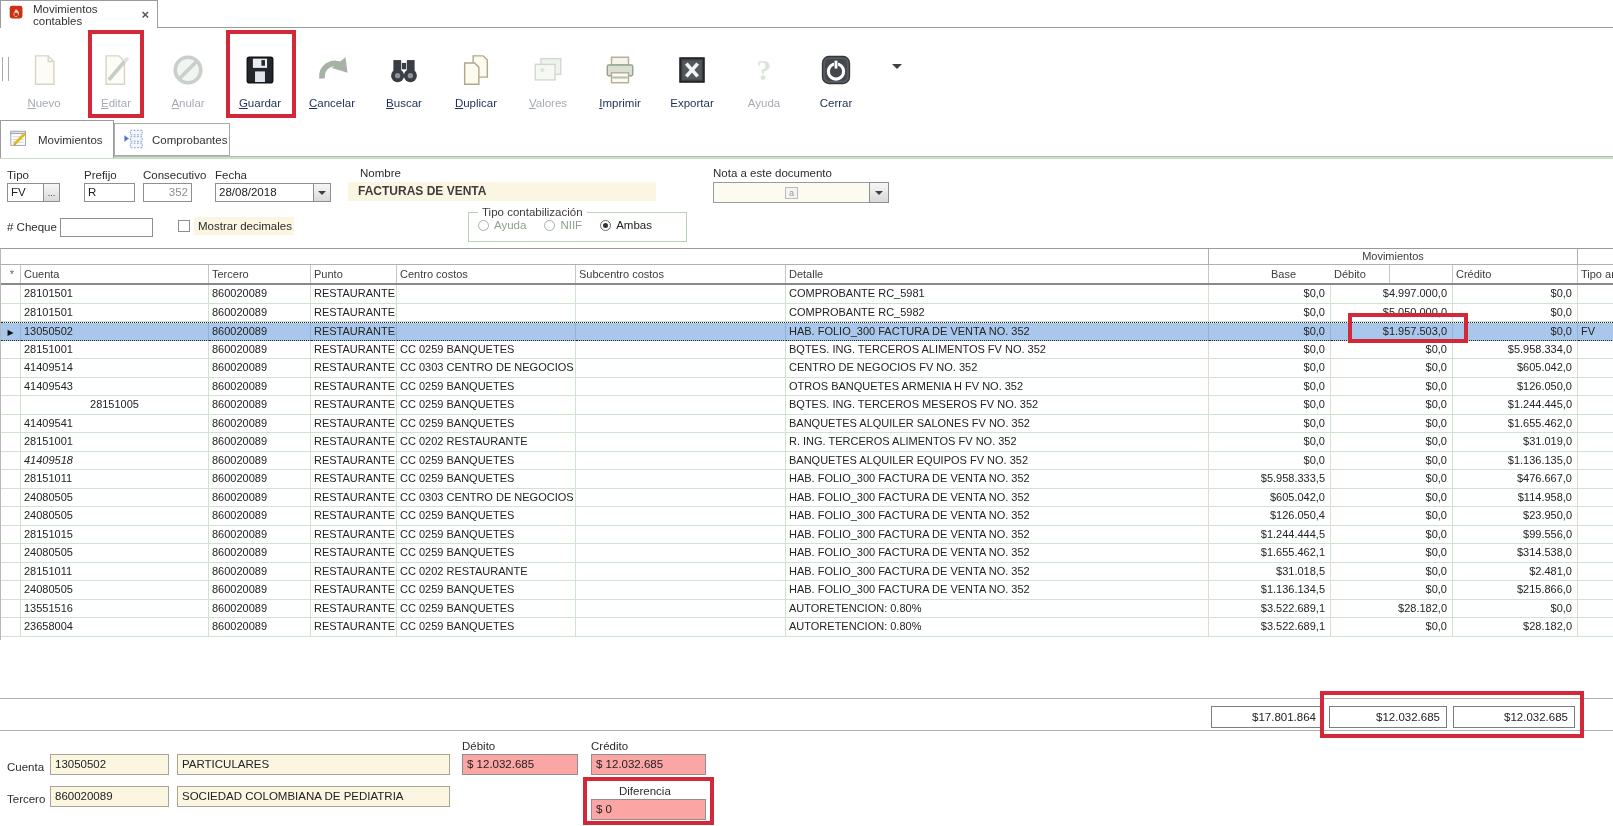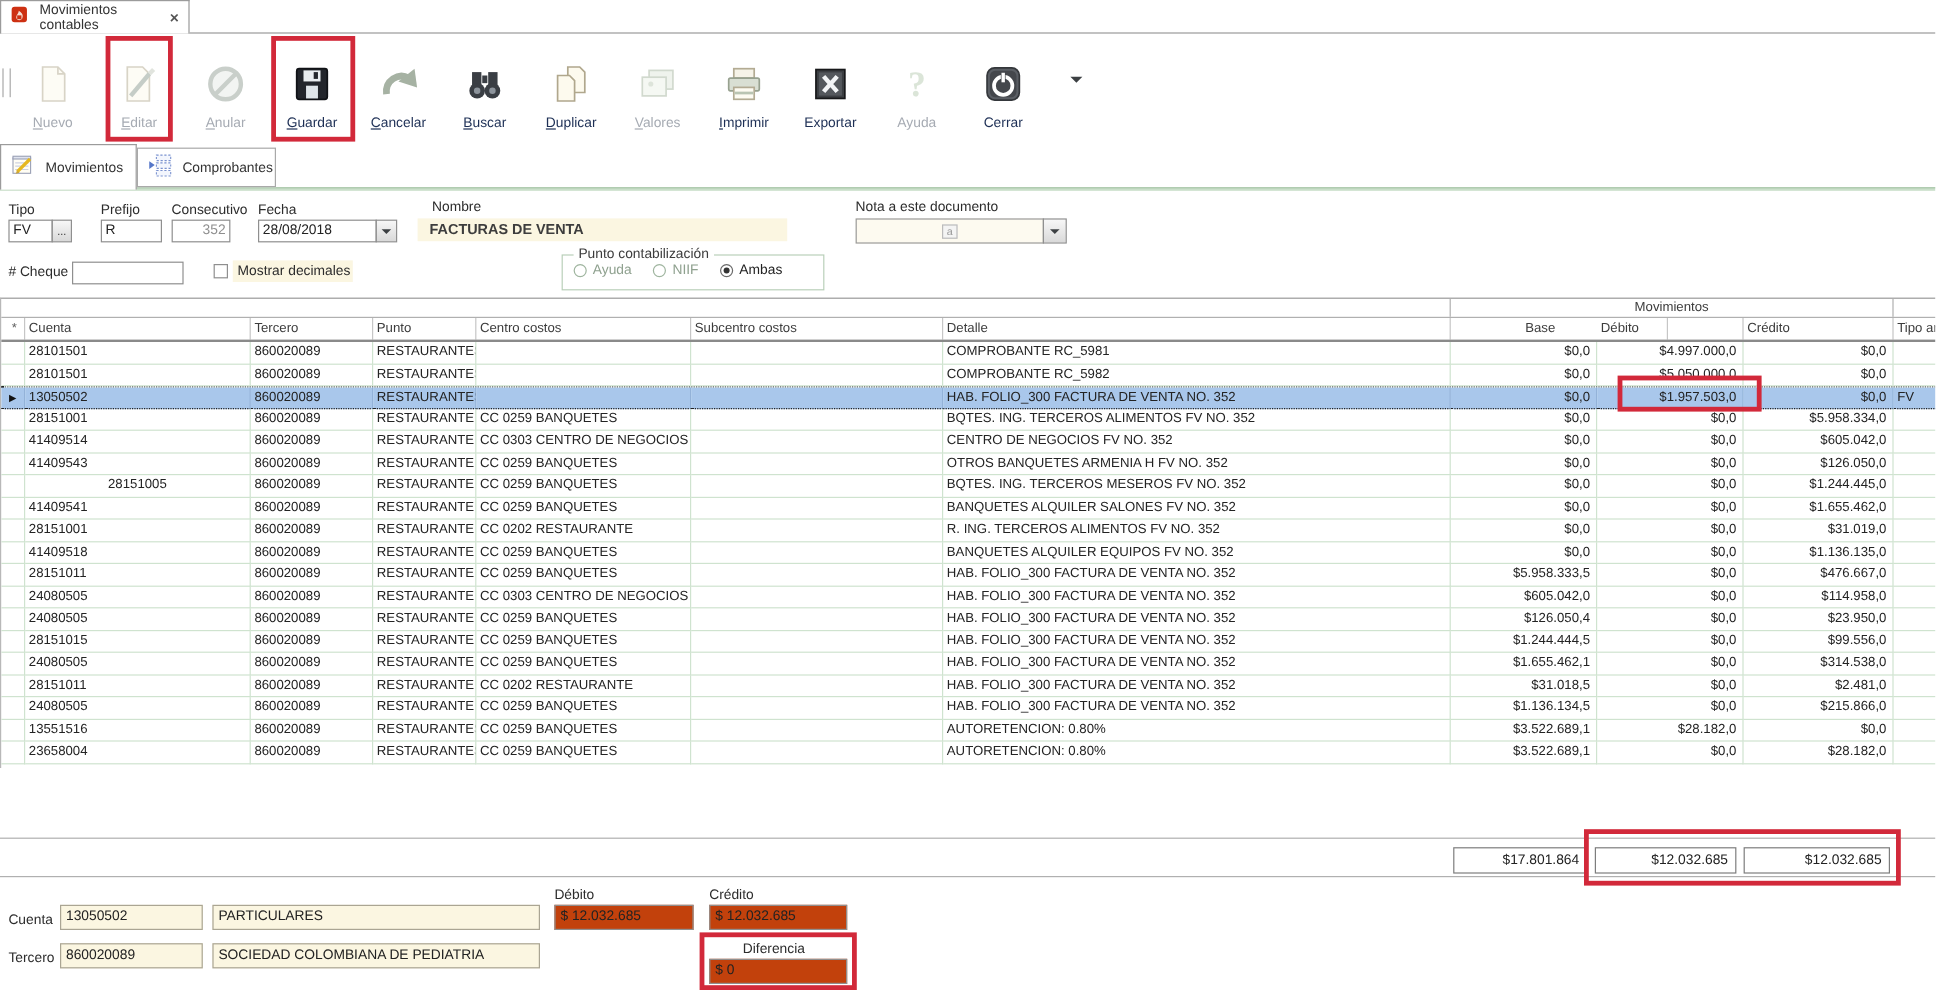--- a/index.html
+++ b/index.html
@@ -77,21 +77,21 @@
   
   .hl{position:absolute;border:4px solid #d2293a;box-sizing:border-box;z-index:9;}
   #hl-editar{left:88px;top:30px;width:56px;height:88px;}
   #hl-guardar{left:226px;top:30px;width:70px;height:88px;}
   #hl-cell{left:1348px;top:313px;width:120px;height:30px;}
   #hl-totals{left:1320px;top:691px;width:264px;height:47px;}
   #hl-dif{left:583px;top:777px;width:131px;height:48px;}
   
   .ffield{position:absolute;box-sizing:border-box;border:1px solid #aaa593;background:#fbf6e1;
           font-size:11.5px;color:#222;padding:3px 4px;white-space:nowrap;overflow:hidden;}
-  .ffield.white{background:#c2410c;border:1px solid #8f8f8f;}
+  .ffield.white{background:#fca5a5;border:1px solid #8f8f8f;}
   u{text-decoration:underline;}
 </style>
 </head>
 <body>
 
 <div id="app">
 
   <div id="wtabline"></div>
   <div id="wtab">
     <span class="wicon"><svg width="17" height="17" viewBox="0 0 24 24" xmlns="http://www.w3.org/2000/svg">
@@ -278,21 +278,21 @@
   </div>
   <div class="sbtn dd" style="left:869px;top:182px;width:20px;height:21px;"></div>
 
   <div class="flabel" style="left:7px;top:221px;"># Cheque</div>
   <div class="field" style="left:60px;top:218px;width:93px;height:19px;"></div>
 
   <div class="checkbox" style="left:178px;top:220px;"></div>
   <div id="mostrar-band">Mostrar decimales</div>
 
   <div id="groupbox"></div>
-  <div id="groupbox-label">Punto contabilización</div>
+  <div id="groupbox-label">Tipo contabilización</div>
   <div class="radio-row" id="radio-row">
       <span class="radio">
         <span class="rdot"></span>
         <span class="rlabel">Ayuda</span>
       </span>
       <span class="radio">
         <span class="rdot"></span>
         <span class="rlabel">NIIF</span>
       </span>
       <span class="radio sel">
@@ -430,21 +430,21 @@
         <div class="gcell" style="left: 396px; width: 179px;">CC 0202 RESTAURANTE</div>
         <div class="gcell" style="left: 575px; width: 210px;"></div>
         <div class="gcell" style="left: 785px; width: 423px;">R. ING. TERCEROS ALIMENTOS FV NO. 352</div>
         <div class="gcell right" style="left: 1208px; width: 122px;">$0,0</div>
         <div class="gcell right" style="left: 1330px; width: 122px;">$0,0</div>
         <div class="gcell right" style="left: 1452px; width: 125px;">$31.019,0</div>
         <div class="gcell" style="left: 1577px; width: 50px;"></div>
       </div>
       <div class="grow" style="top: 202.5px;">
         <div class="gcell" style="left: 0px; width: 20px;"></div>
-        <div class="gcell" style="left: 20px; width: 188px;">41409518</div>
+        <div class="gcell" style="left: 20px; width: 188px; font-style: italic;">41409518</div>
         <div class="gcell" style="left: 208px; width: 102px;">860020089</div>
         <div class="gcell" style="left: 310px; width: 86px;">RESTAURANTE</div>
         <div class="gcell" style="left: 396px; width: 179px;">CC 0259 BANQUETES</div>
         <div class="gcell" style="left: 575px; width: 210px;"></div>
         <div class="gcell" style="left: 785px; width: 423px;">BANQUETES ALQUILER EQUIPOS FV NO. 352</div>
         <div class="gcell right" style="left: 1208px; width: 122px;">$0,0</div>
         <div class="gcell right" style="left: 1330px; width: 122px;">$0,0</div>
         <div class="gcell right" style="left: 1452px; width: 125px;">$1.136.135,0</div>
         <div class="gcell" style="left: 1577px; width: 50px;"></div>
       </div>

